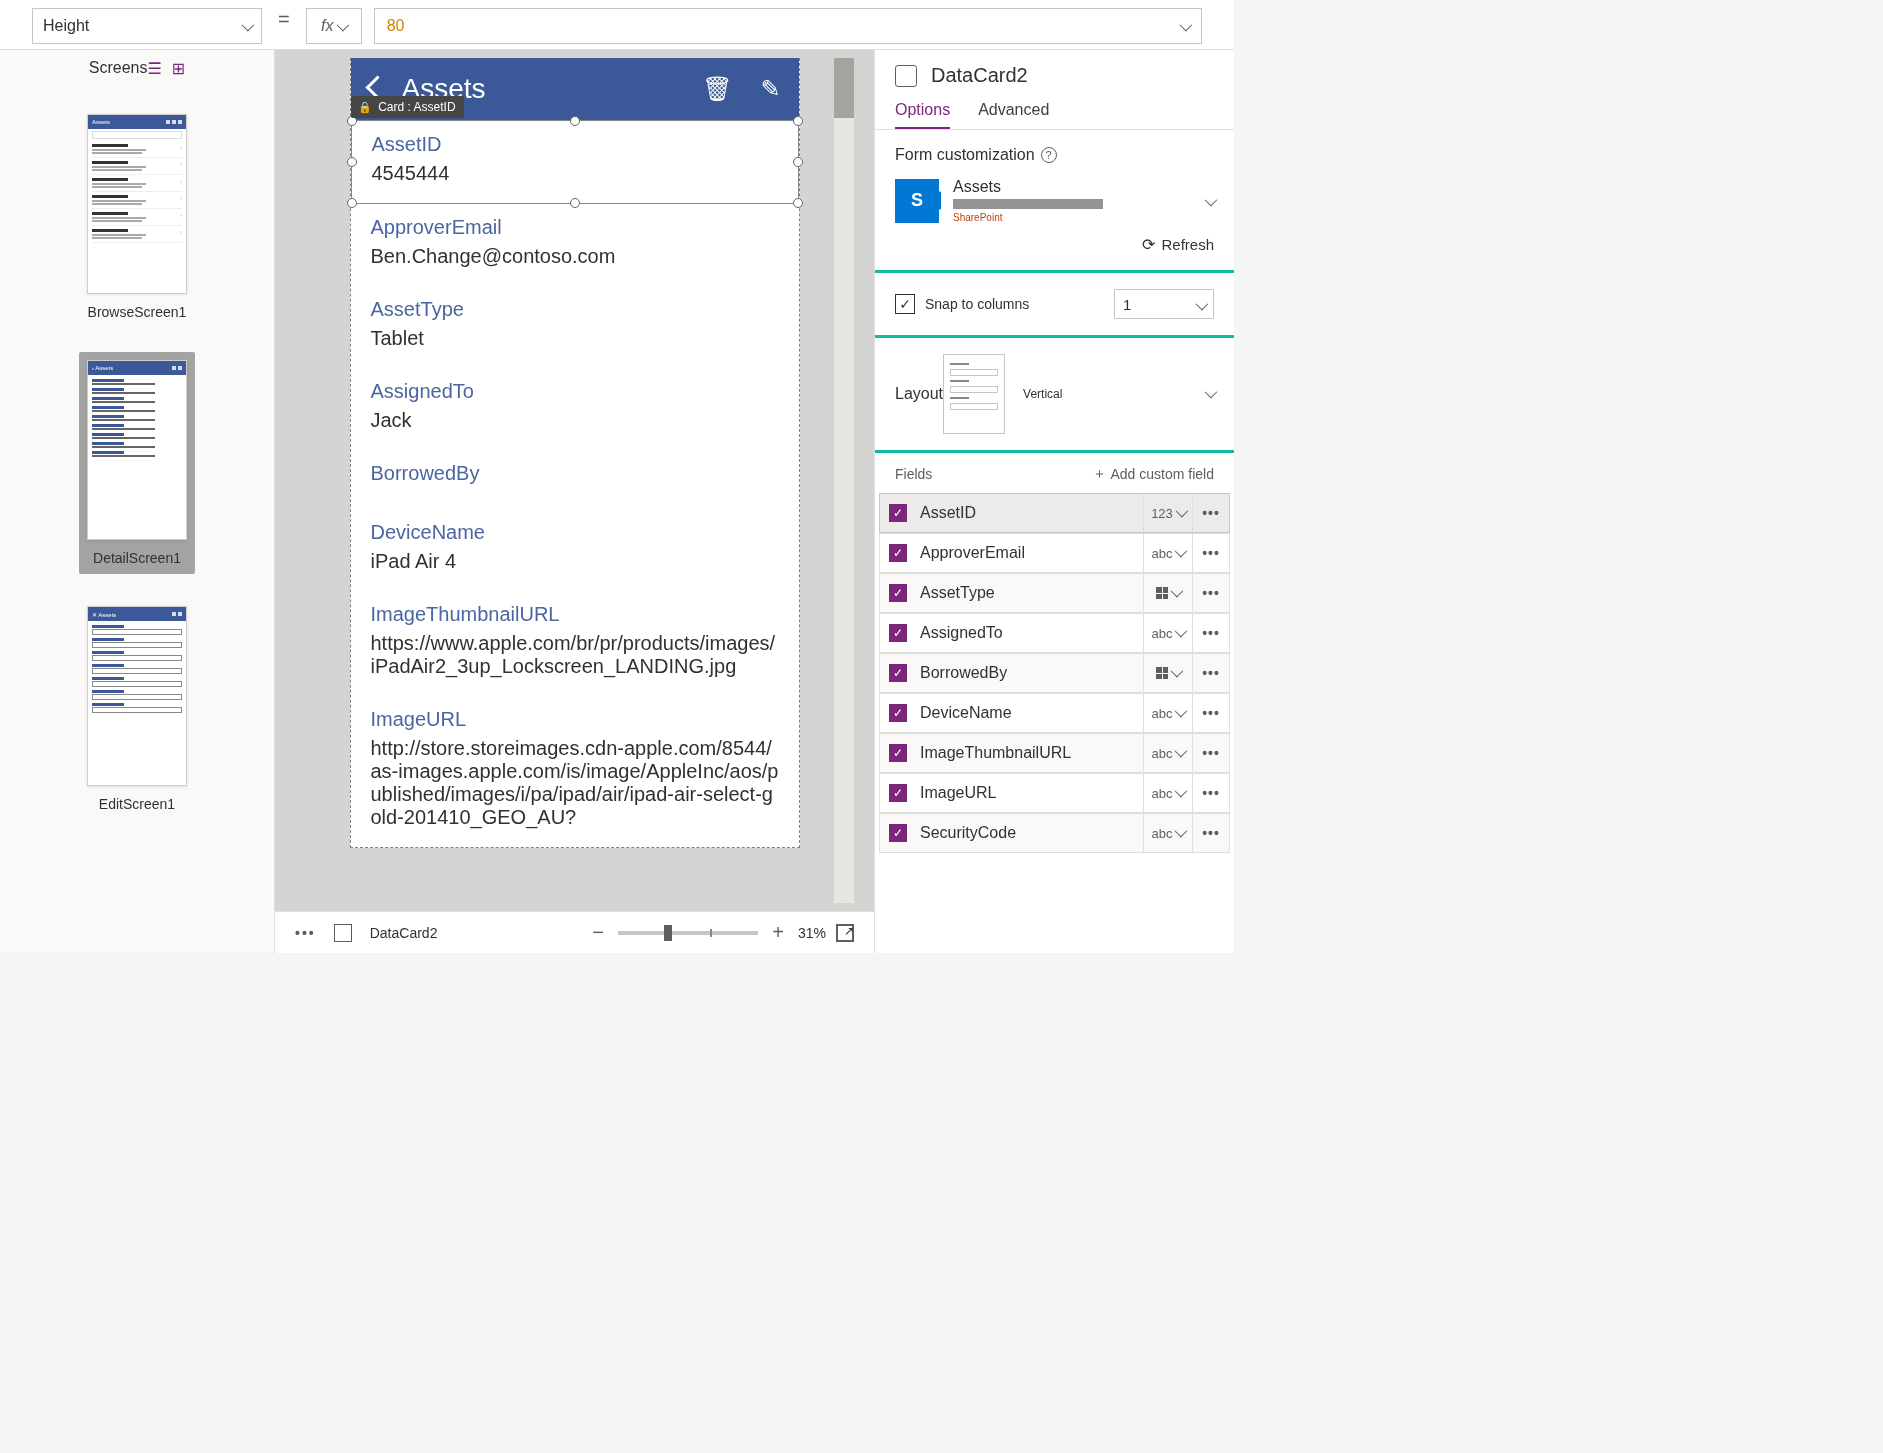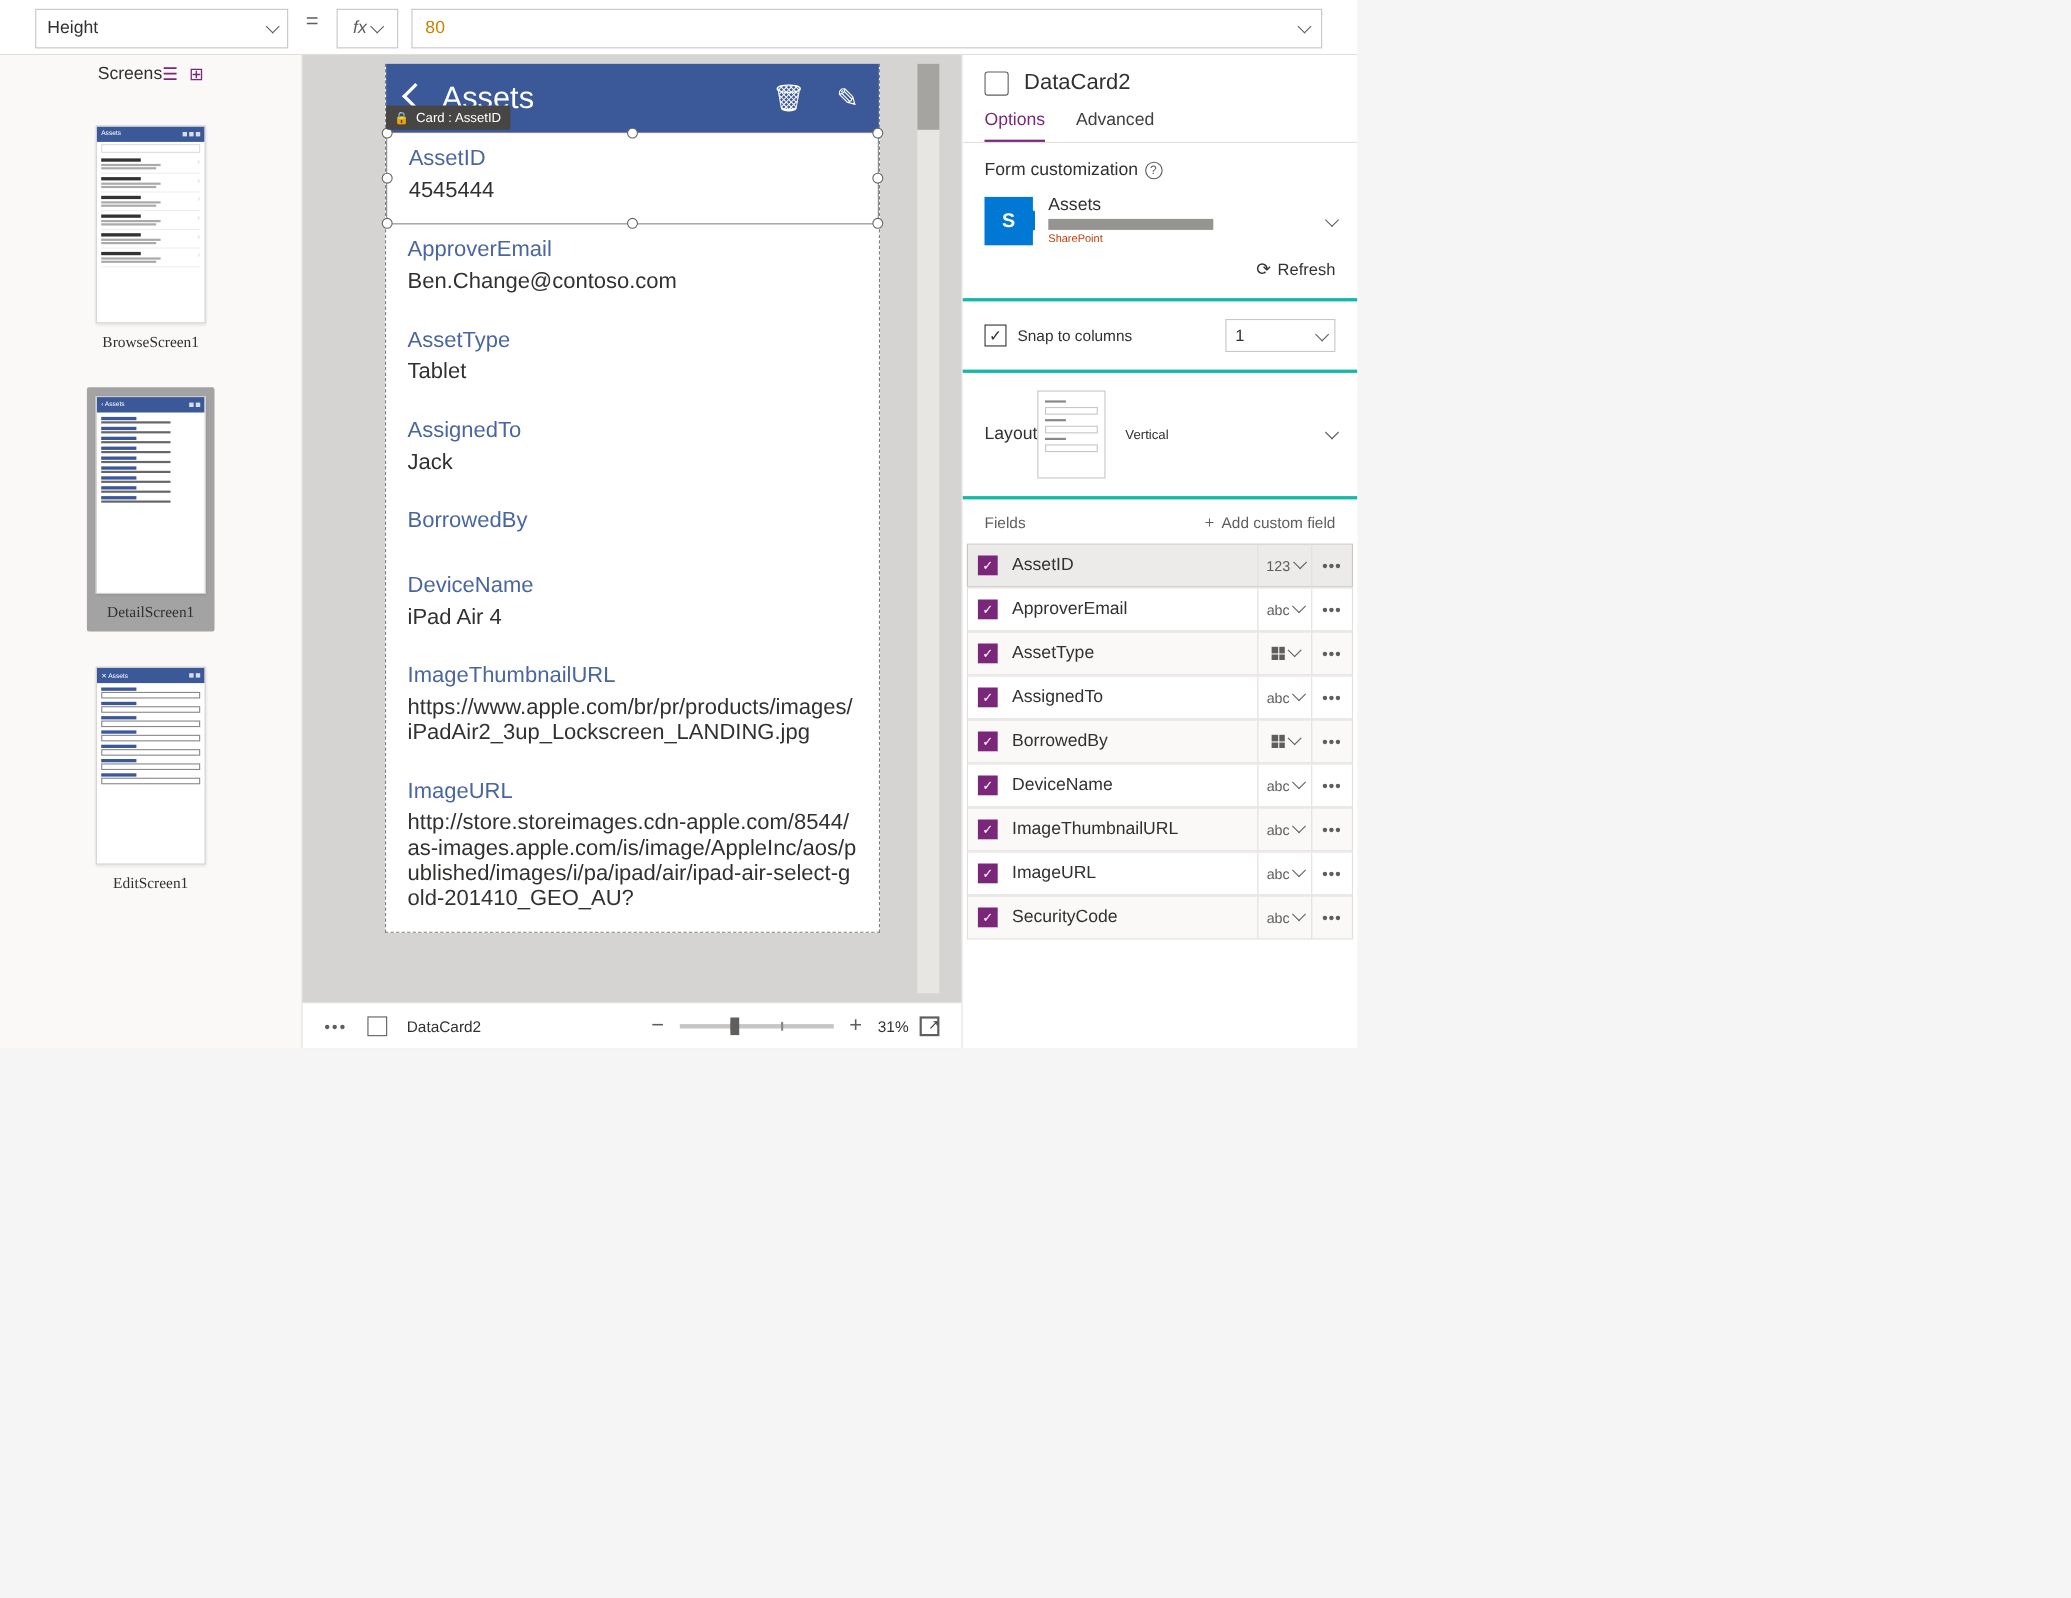--- a/index.html
+++ b/index.html
@@ -60,21 +60,21 @@
   .thumb-icons span { width: 4px; height: 4px; background: #fff; opacity: 0.8; }
   .thumb-content { padding: 2px 4px; }
   .thumb-row { border-bottom: 1px solid #eee; padding: 3px 0; position: relative; }
   .thumb-row::after { content: "›"; position: absolute; right: 0; top: 3px; font-size: 7px; color: #ccc; }
   .thumb-line1 { height: 3px; background: #333; width: 40%; margin-bottom: 2px; }
   .thumb-line2 { height: 2px; background: #aaa; width: 60%; margin-bottom: 1px; }
   .thumb-line3 { height: 2px; background: #aaa; width: 55%; }
   .thumb-label-blue { height: 3px; background: #3b5998; width: 35%; margin: 2px 0 1px; }
   .thumb-value { height: 2px; background: #666; width: 70%; margin-bottom: 3px; }
   .thumb-input { height: 6px; background: #fff; border: 1px solid #888; width: 100%; margin-bottom: 3px; }
-  .screen-name { font-size: 14px; color: #323130; font-family: Liberation Serif, serif; }
+  .screen-name { font-size: 14px; color: #323130; }
 
   
   .canvas-area {
     flex: 1; background: #d6d4d2; position: relative; display: flex; flex-direction: column;
   }
   .canvas-scroll { flex: 1; position: relative; overflow: hidden; padding: 8px 40px; }
   .app-preview {
     width: 450px; margin: 0 auto; background: #fff;
     border: 1px dashed #808080; position: relative;
     border-top: none;

